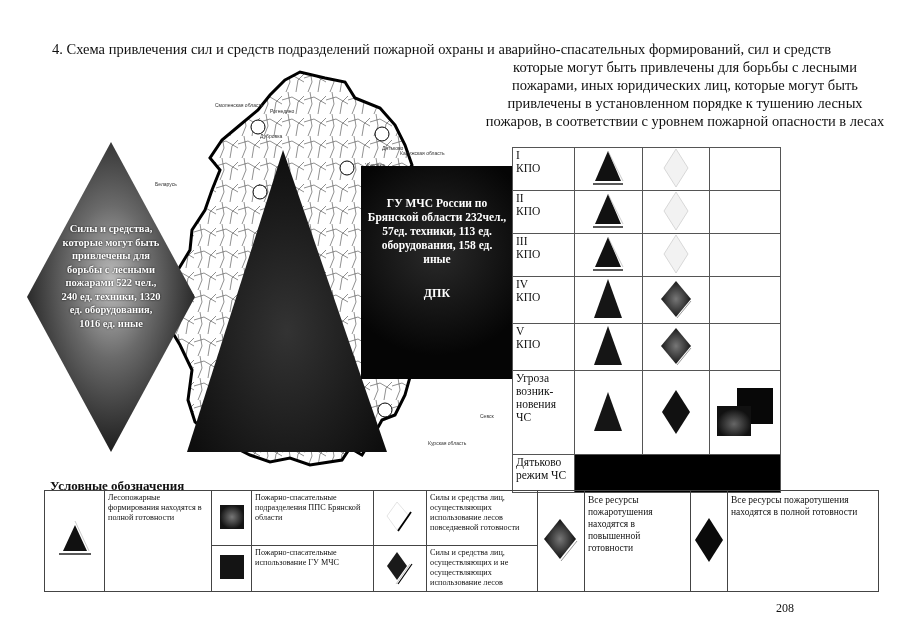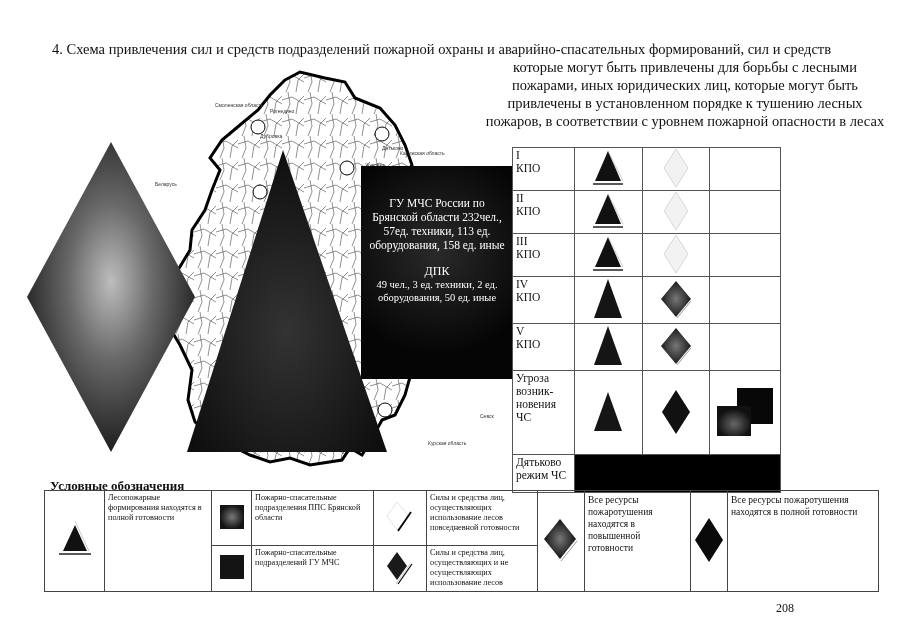--- a/index.html
+++ b/index.html
@@ -18,23 +18,23 @@
   .big-diamond { position: absolute; left: 27px; top: 142px; width: 168px; height: 310px; }
   .big-diamond svg { position: absolute; inset: 0; width: 100%; height: 100%; }
   .big-diamond-text { position: absolute; left: 34px; top: 80px; width: 100px; text-align: center; font-weight: bold; font-size: 10.5px; line-height: 13.5px; color: #fff; text-shadow: 0 0 2px #000; }
 
   
   .big-triangle { position: absolute; left: 187px; top: 150px; width: 200px; height: 302px; }
   .big-triangle svg { position: absolute; inset: 0; width: 100%; height: 100%; }
   .big-triangle-text { position: absolute; left: 30px; top: 150px; width: 140px; text-align: center; font-size: 10.5px; line-height: 13px; color: #4a4a4a; }
 
   
-  .mchs-box { position: absolute; left: 361px; top: 166px; width: 152px; height: 213px; background: radial-gradient(circle at 50% 40%, #2a2a2a, #050505 70%); color: #fff; text-align: center; font-weight: normal; }
+  .mchs-box { position: absolute; left: 361px; top: 166px; width: 152px; height: 213px; background: radial-gradient(circle at 50% 40%, #2a2a2a, #050505 70%); color: #fff; text-align: center; font-weight: bold; }
   .mchs-box .t1 { margin-top: 30px; font-size: 11.5px; line-height: 14px; padding: 0 6px; }
-  .mchs-box .t2 { margin-top: 12px; font-size: 12px; line-height: 14px; }
+  .mchs-box .t2 { margin-top: 20px; font-size: 12px; line-height: 14px; }
   .mchs-box .t3 { font-size: 10.5px; line-height: 13px; padding: 0 6px; }
 
   
   .kpo-table { position: absolute; left: 512px; top: 147px; width: 269px; border-collapse: collapse; font-size: 11.5px; }
   .kpo-table td { border: 1px solid #555; vertical-align: top; padding: 1px 3px; }
   .kpo-table td.lbl { width: 63px; line-height: 13px; }
   .kpo-table td.c { width: 72px; text-align: center; vertical-align: middle; padding: 0; }
   .kpo-table td.black { background: #000; }
 
   
@@ -81,38 +81,38 @@
   <svg viewBox="0 0 168 310" preserveAspectRatio="none">
     <defs>
       <radialGradient id="dg" cx="50%" cy="45%" r="55%">
         <stop offset="0%" stop-color="#bdbdbd"></stop>
         <stop offset="45%" stop-color="#6a6a6a"></stop>
         <stop offset="100%" stop-color="#1e1e1e"></stop>
       </radialGradient>
     </defs>
     <polygon points="84,0 168,155 84,310 0,155" fill="url(#dg)"></polygon>
   </svg>
+  <div class="big-diamond-text">Силы и средства, которые могут быть привлечены для борьбы с лесными пожарами 522 чел., 240 ед. техники, 1320 ед. оборудования, 1016 ед. иные</div>
 </div>
 
 <div class="big-triangle">
   <svg viewBox="0 0 200 302" preserveAspectRatio="none">
     <defs>
       <radialGradient id="tg" cx="50%" cy="60%" r="60%">
         <stop offset="0%" stop-color="#333"></stop>
         <stop offset="100%" stop-color="#0e0e0e"></stop>
       </radialGradient>
     </defs>
     <polygon points="96,0 200,302 0,302" fill="url(#tg)"></polygon>
   </svg>
 </div>
 
 <div class="mchs-box">
   <div class="t1">ГУ МЧС России по Брянской области 232чел., 57ед. техники, 113 ед. оборудования, 158 ед. иные</div>
   <div class="t2">ДПК</div>
-  <div class="t3">49 чел., 3 ед. техники, 2 ед. оборудования, 50 ед. иные</div>
 </div>
 
 <table class="kpo-table">
   <tbody>
       <tr style="height:43px">
     <td class="lbl"><span>I</span><br><span>КПО</span></td>
     <td class="c">
       <svg width="34" height="38" viewBox="0 0 34 38">
             <polygon points="17,2 30,32 4,32" fill="#111"></polygon>
             <line x1="17" y1="2" x2="32" y2="32" stroke="#aaa" stroke-width="0.6"></line>
@@ -282,21 +282,21 @@
           </svg>
     </td>
     <td class="ctr" rowspan="2">Все ресурсы пожаротушения находятся в полной готовности</td>
   </tr>
   <tr>
     <td class="ic">
       <svg width="26" height="26" viewBox="0 0 26 26">
             <rect x="1" y="1" width="24" height="24" fill="#141414"></rect>
           </svg>
     </td>
-    <td>Пожарно-спасательные подразделений ГУ МЧС</td>
+    <td>Пожарно-спасательные использование ГУ МЧС</td>
     <td class="ic">
       <svg width="30" height="38" viewBox="0 0 30 38">
             <polygon points="12,4 22,18 12,32 2,18" fill="#1a1a1a"></polygon>
             <line x1="27" y1="16" x2="13" y2="36" stroke="#000" stroke-width="1.2"></line>
             <line x1="25" y1="16" x2="11" y2="36" stroke="#bbb" stroke-width="0.8"></line>
           </svg>
     </td>
     <td>Силы и средства лиц, осуществляющих и не осуществляющих использование лесов</td>
   </tr>
 </tbody>

